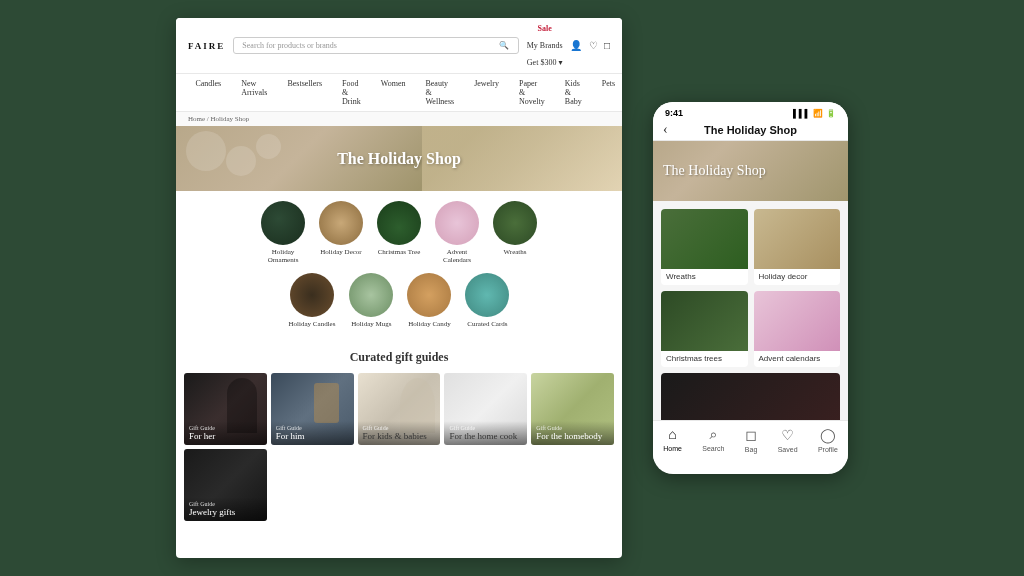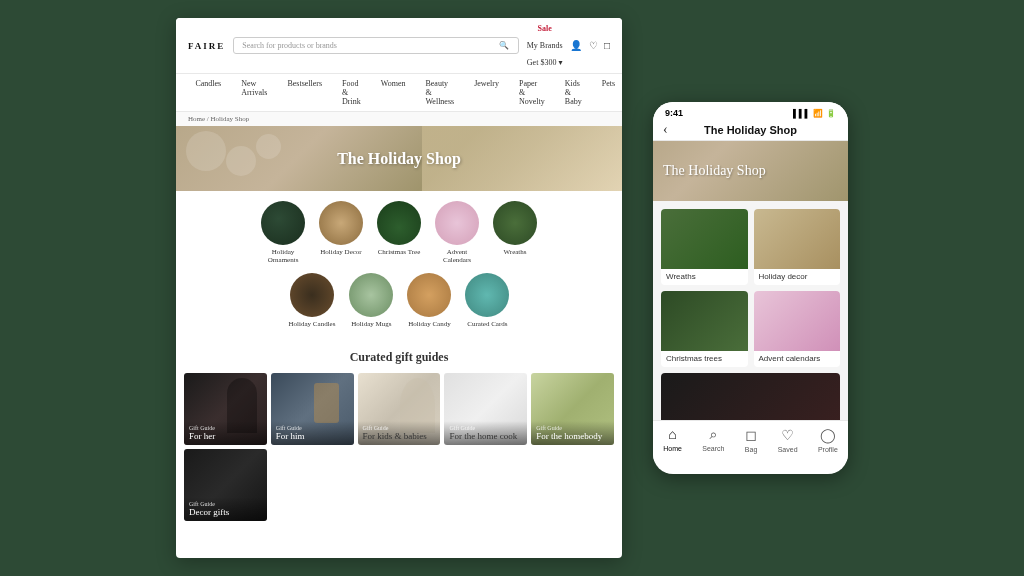--- a/index.html
+++ b/index.html
@@ -520,21 +520,21 @@
       </div>
       <div class="gift-card gc-home">
         <div class="gift-card-overlay">
           <span class="gift-guide-label">Gift Guide</span>
           <span class="gift-card-title">For the homebody</span>
         </div>
       </div>
       <div class="gift-card gc-unique">
         <div class="gift-card-overlay">
           <span class="gift-guide-label">Gift Guide</span>
-          <span class="gift-card-title">Decor gifts</span>
+          <span class="gift-card-title">Jewelry gifts</span>
         </div>
       </div>
     </div>
   </div>
 </div>
 
 <div class="mobile-window">
 
   <div class="status-bar">
     <span class="status-time">9:41</span>

